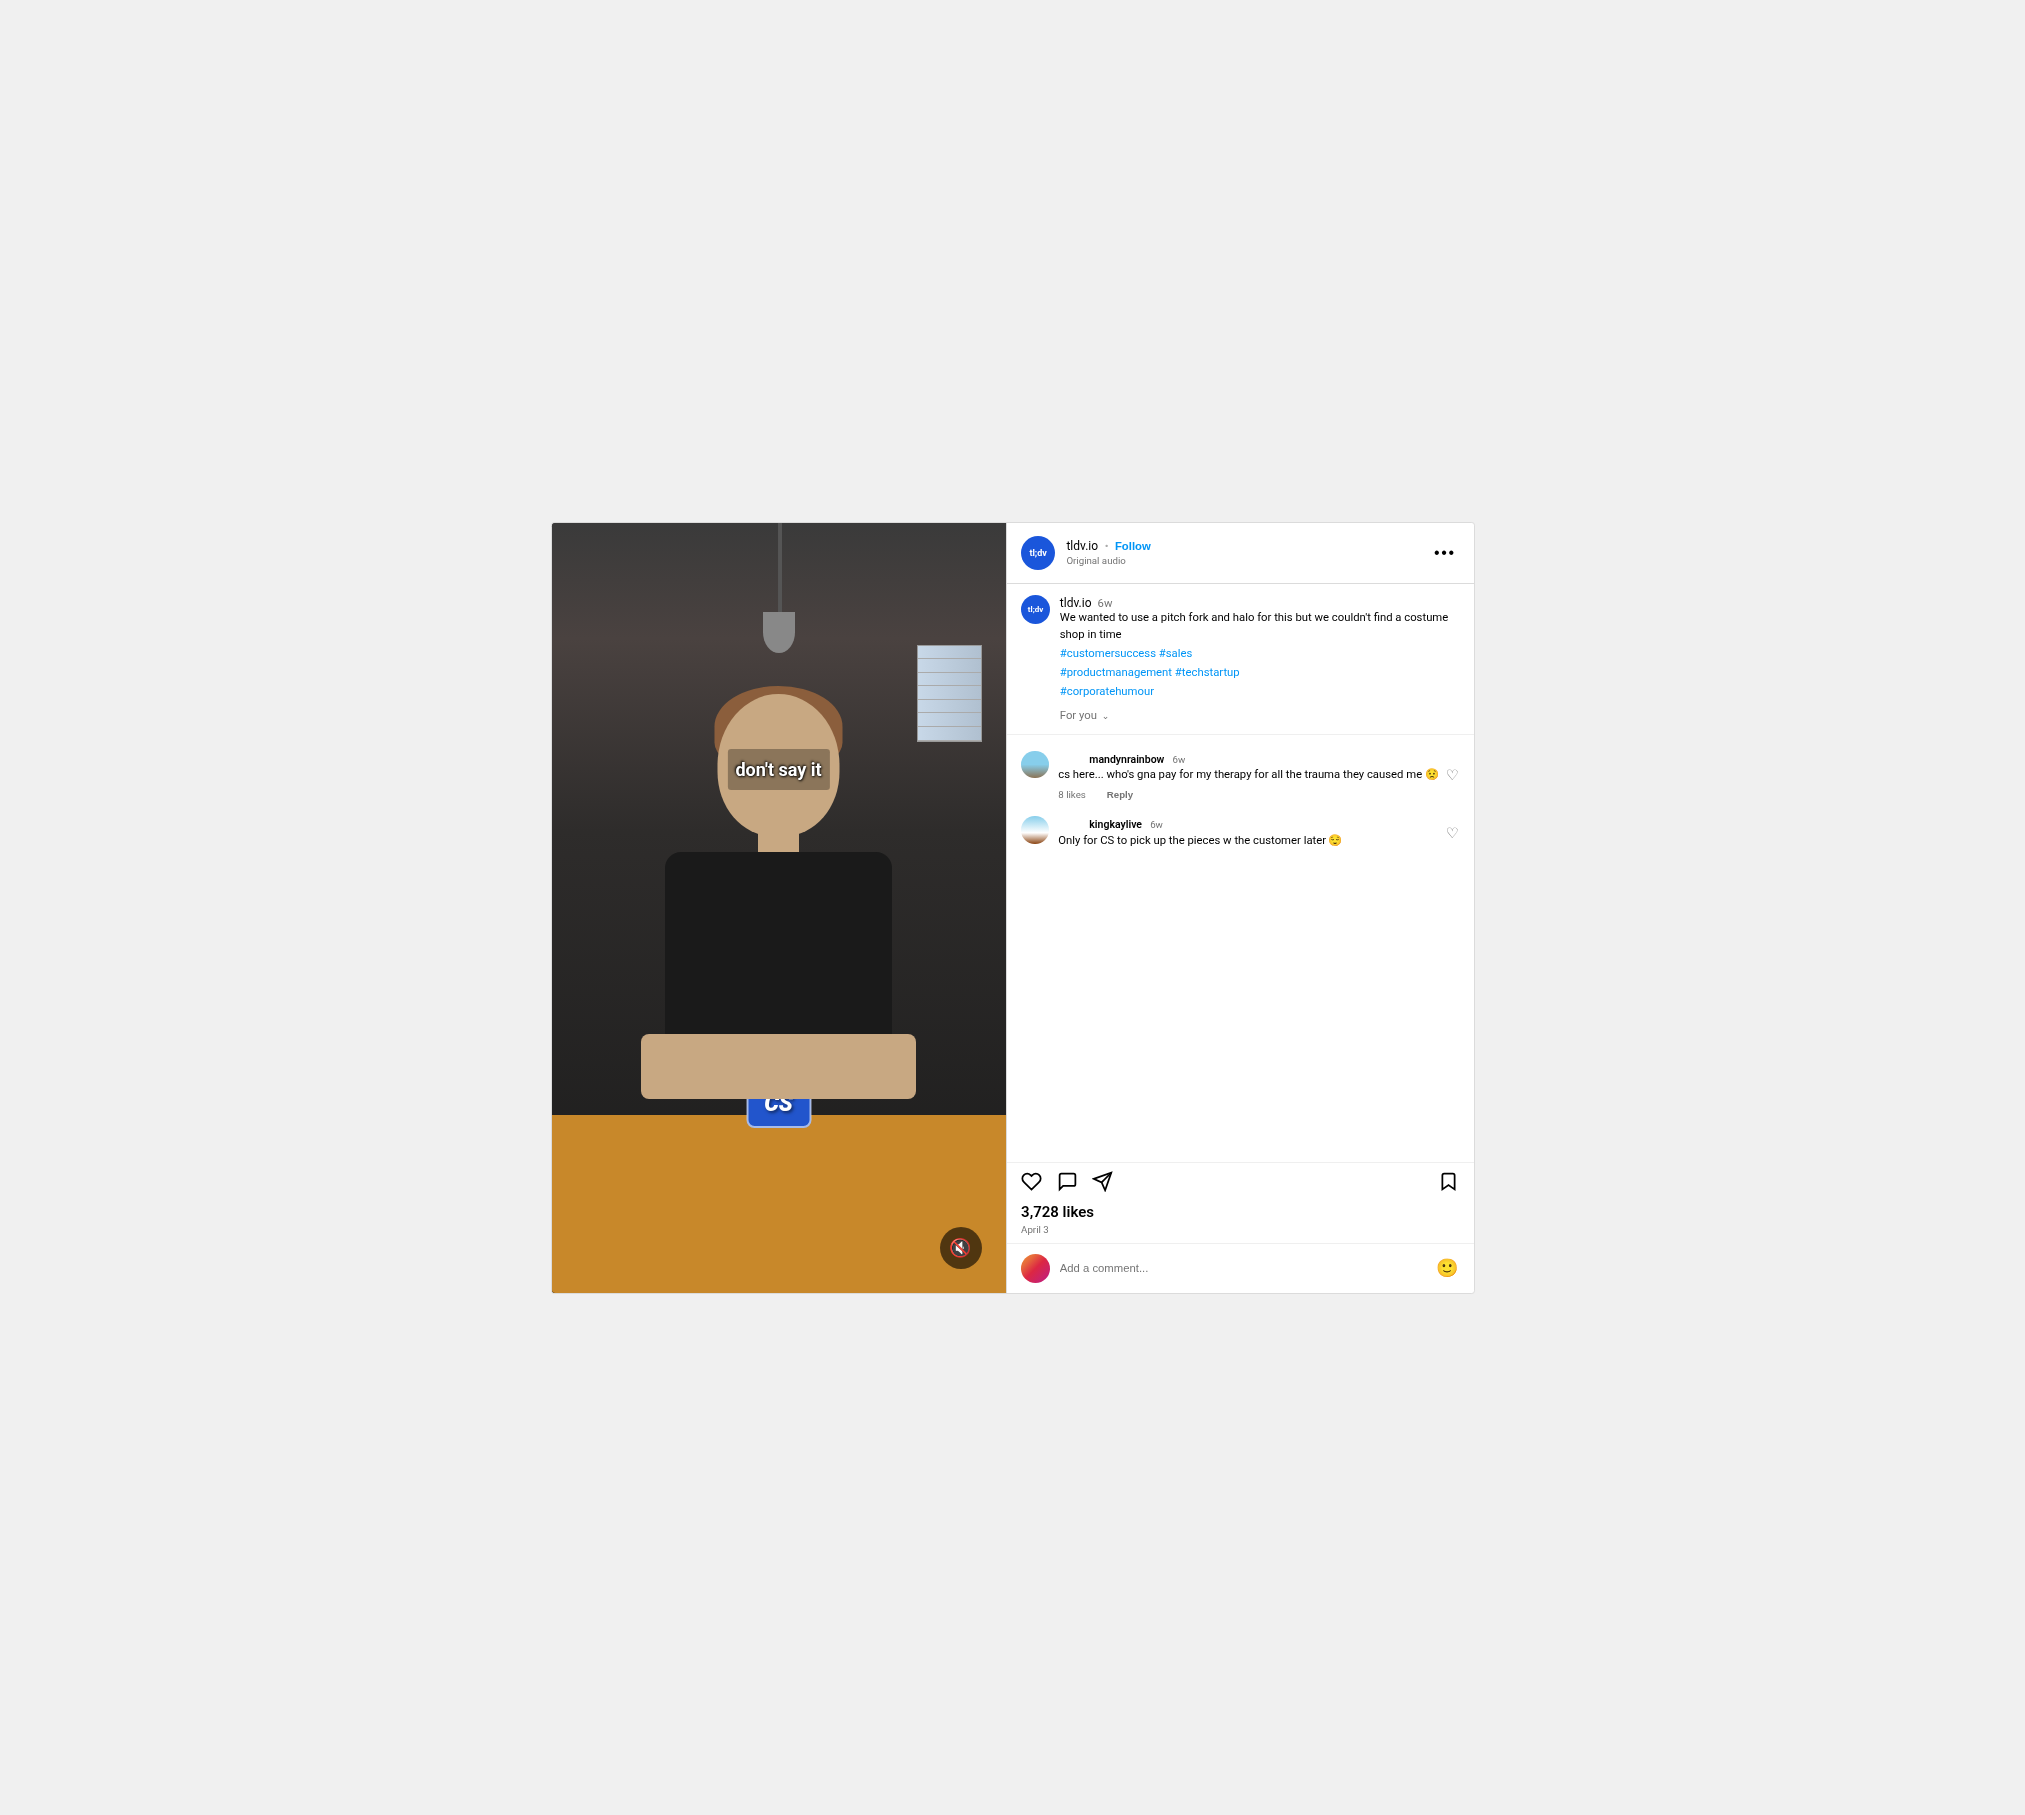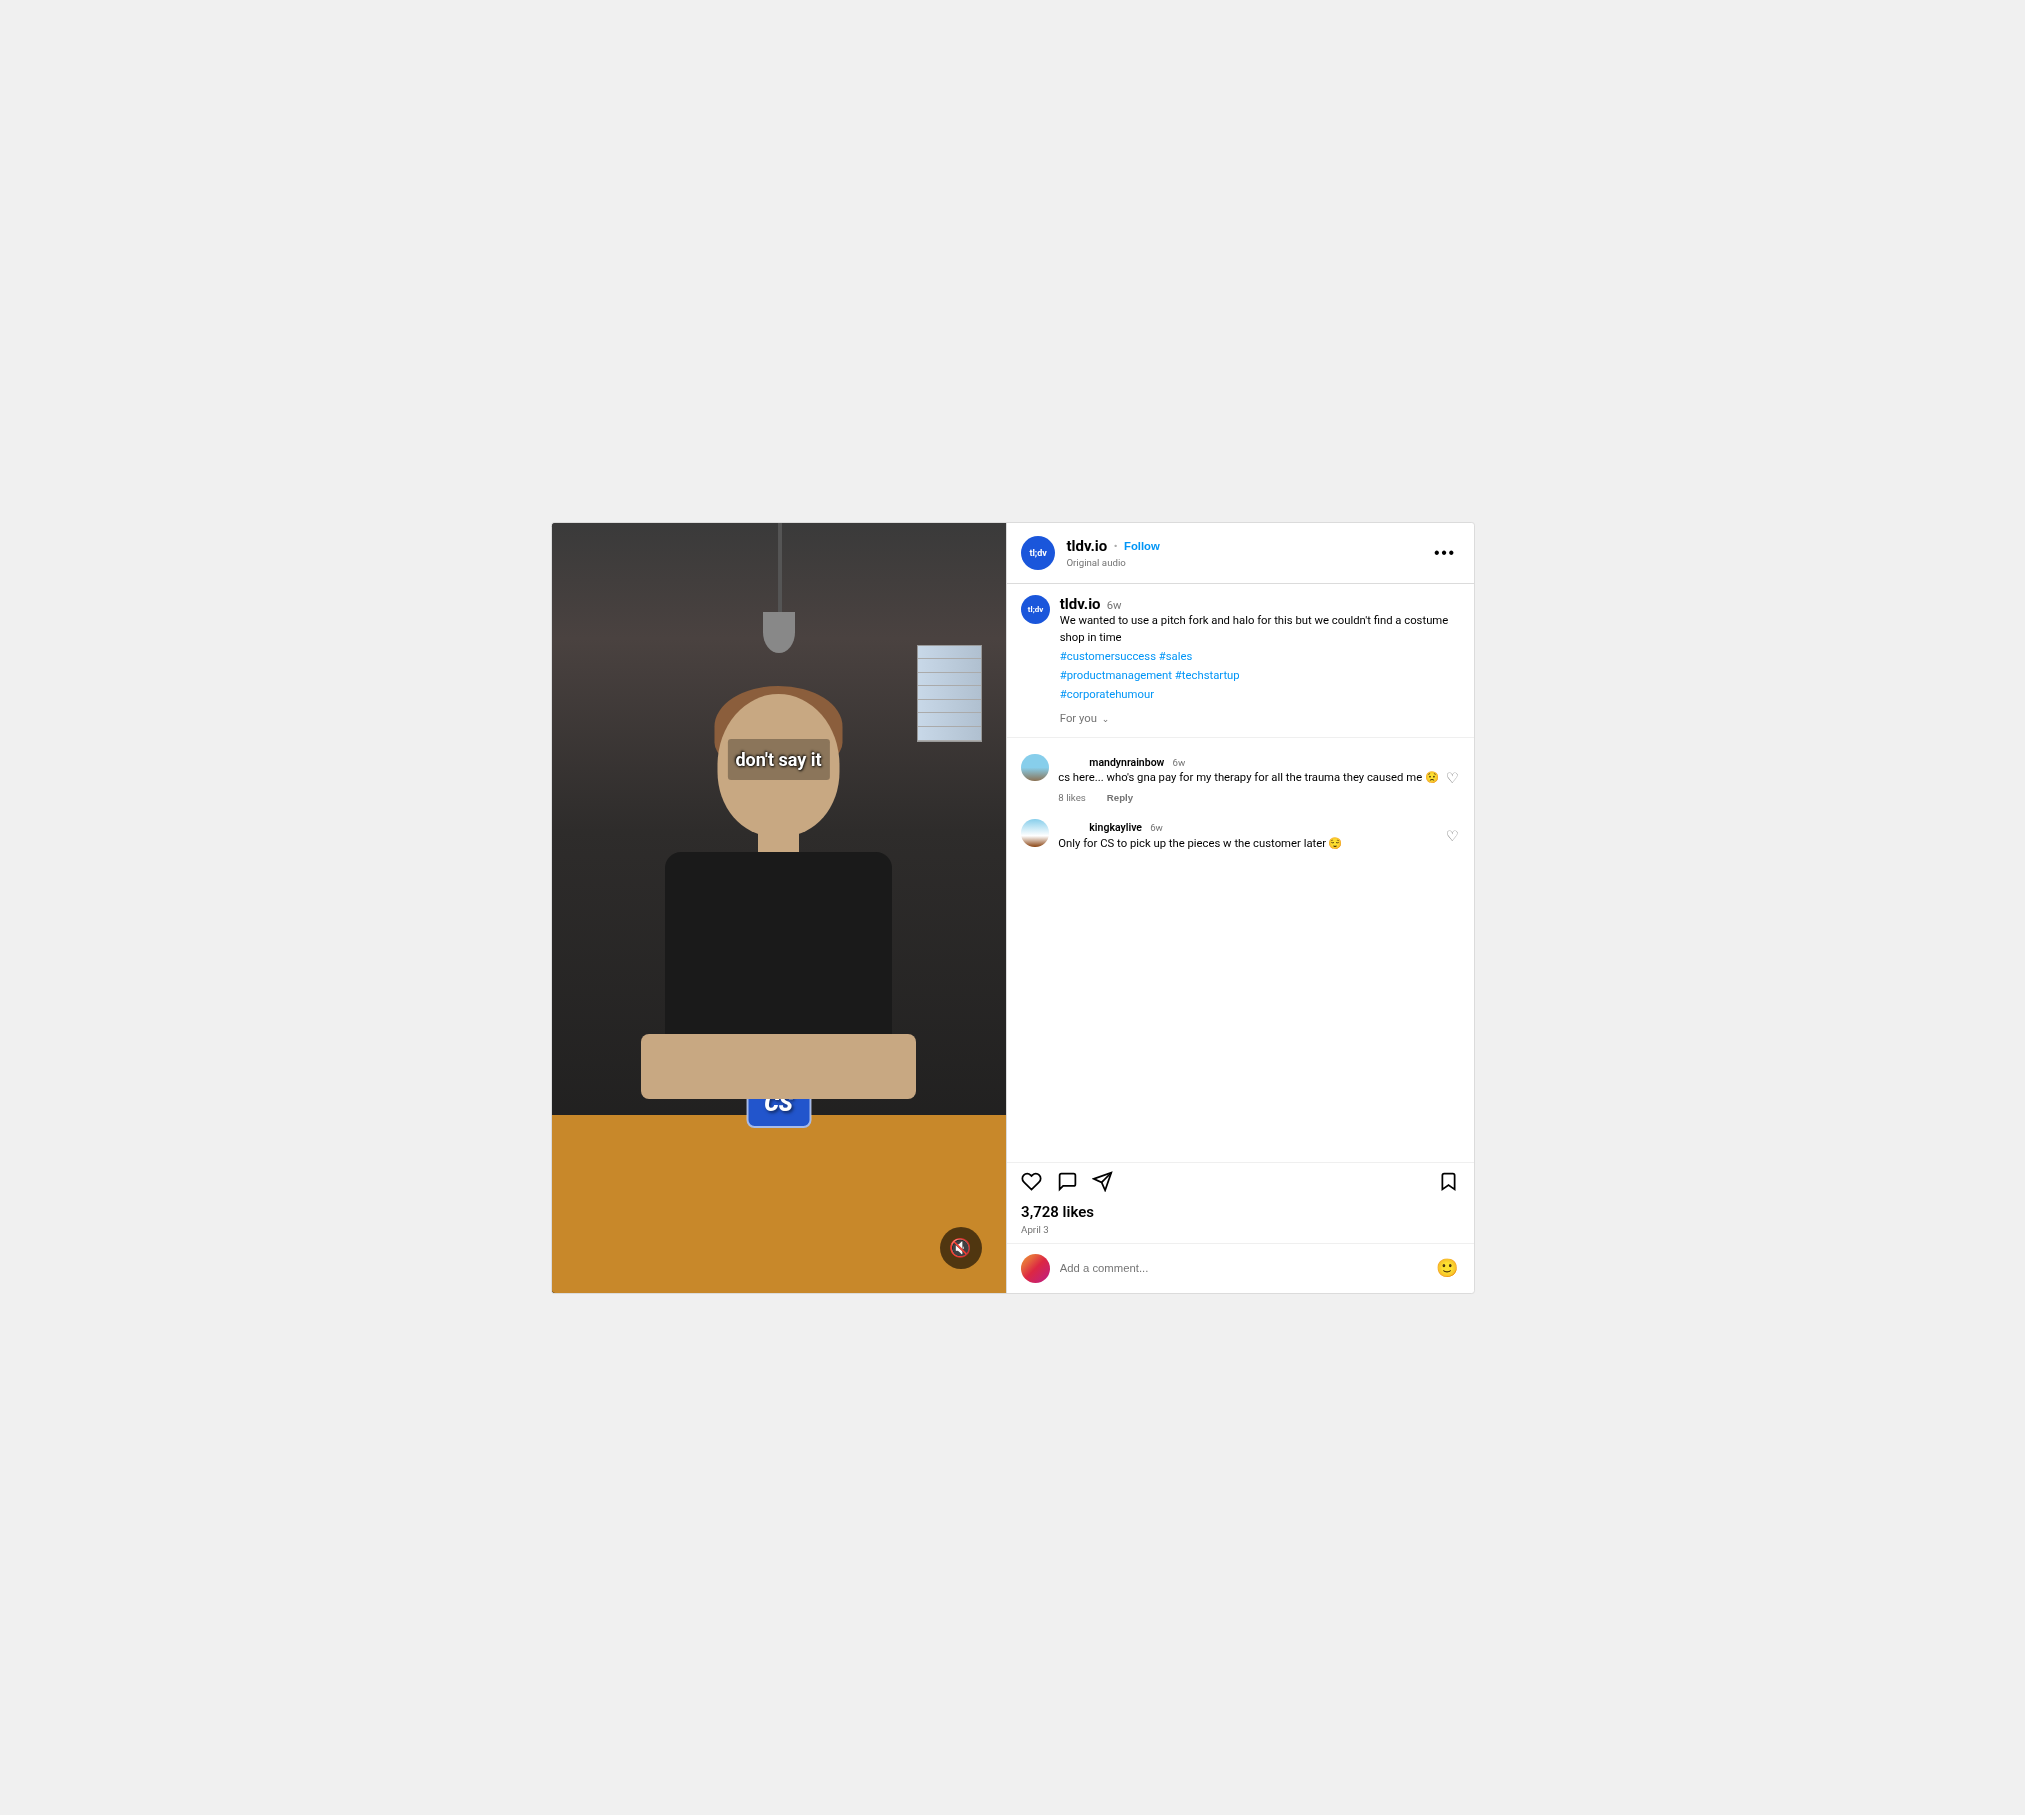--- a/index.html
+++ b/index.html
@@ -183,21 +183,21 @@
       text-shadow: 1.6px 1.6px 3.2px rgba(0,0,0,0.5);
       border: 2.4px solid rgba(255,255,255,0.6);
     }
     .cs-badge span {
       color: #fff;
       font-style: italic;
     }
     
     .subtitle {
       position: absolute;
-      top: 216px;
+      top: 226px;
       left: 50%;
       transform: translateX(-50%);
       white-space: nowrap;
       color: #fff;
       font-size: 18px;
       font-weight: 700;
       text-shadow: 0.8px 0.8px 2.4px #000, -0.8px -0.8px 2.4px #000;
       background: rgba(0,0,0,0.3);
       padding: 10px 8px;
       border-radius: 3.2px;
@@ -264,22 +264,22 @@
     }
     .header-info {
       flex: 1;
     }
     .header-name-row {
       display: flex;
       align-items: center;
       gap: 6.5px;
     }
     .username {
-      font-weight: 700;
-      font-size: 15px;
+      font-weight: 400;
+      font-size: 12px;
       color: #000;
     }
     .dot-sep {
       color: #aaa;
       font-size: 11.3px;
     }
     .follow-btn {
       color: #0095f6;
       font-weight: 600;
       font-size: 11.3px;

